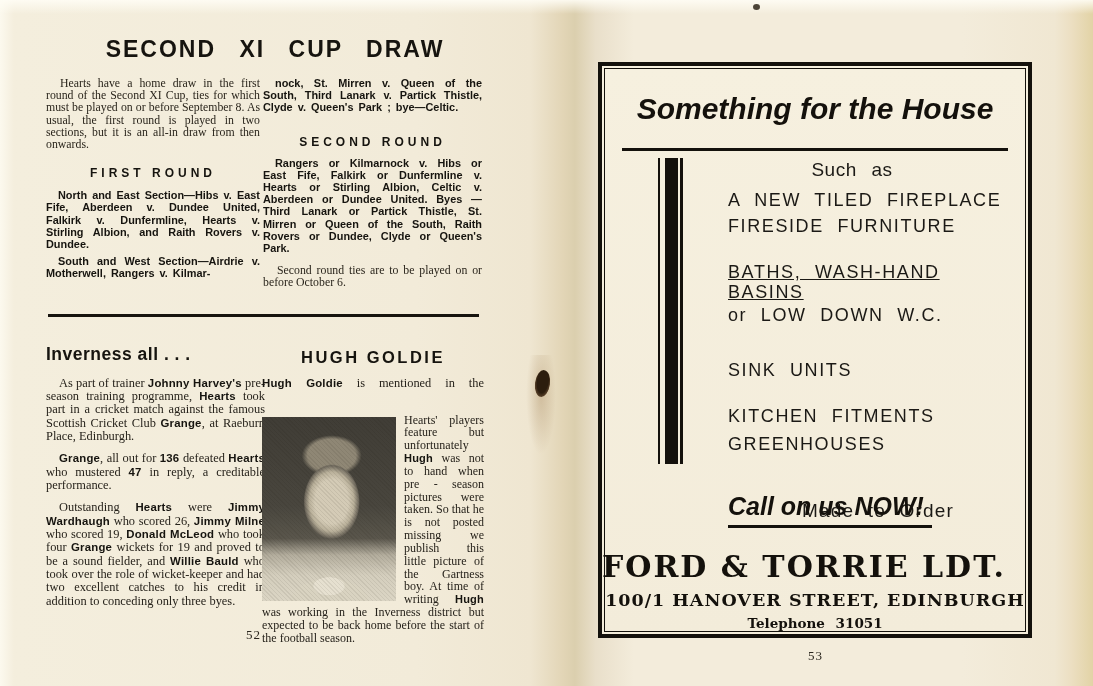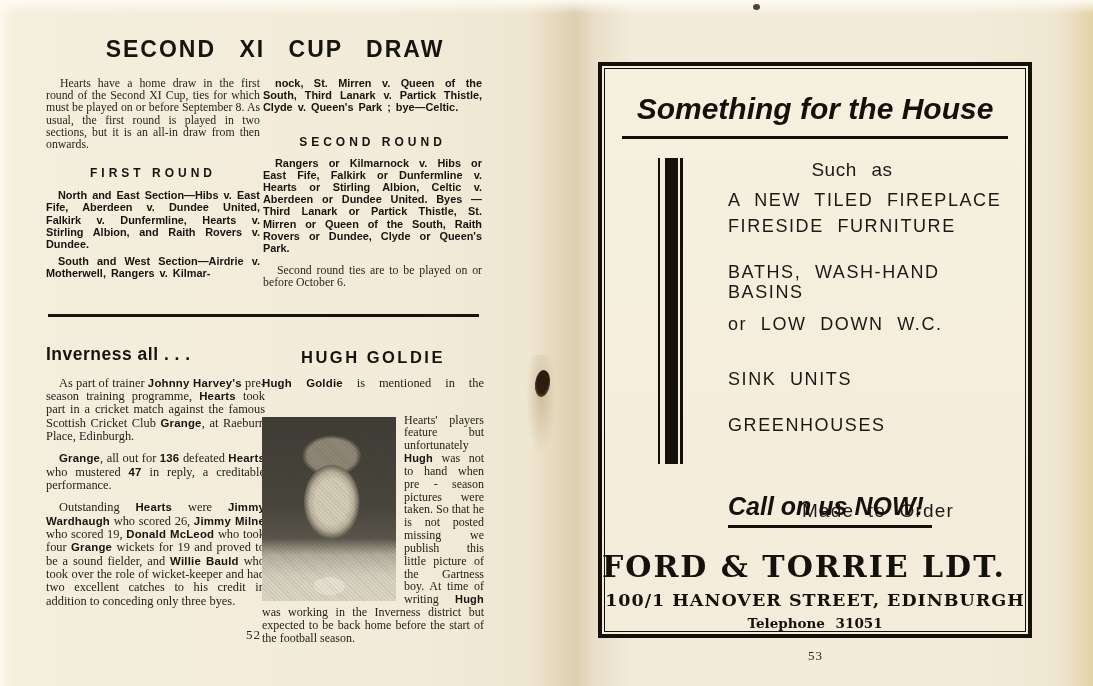--- a/index.html
+++ b/index.html
@@ -71,39 +71,39 @@
   
   .ad{
     position:absolute; left:598px; top:62px; width:434px; height:576px;
     border:4px solid #14110c;
     background:linear-gradient(180deg,#f6f0df 0%,#f3ecda 100%);
   }
   .ad-inner{ position:absolute; inset:2px; border:1.5px solid #14110c; }
   .ad-title{
     position:absolute; left:20px; top:26px; width:386px; margin:0;
     font:italic bold 30px/1.15 "Liberation Sans",sans-serif; text-align:center;
-    color:#14110c; border-bottom:3px solid #14110c; padding-bottom:9px;
+    color:#14110c; border-bottom:3px solid #14110c; padding-bottom:21px;
   }
   .suchas{ position:absolute; left:150px; top:94px; width:200px; text-align:center;
            font:19px/1 "Liberation Sans",sans-serif; letter-spacing:.5px;
            word-spacing:9px; color:#1b1915; }
   .bars{
     position:absolute; left:56px; top:92px; width:26px; height:306px;
     background:linear-gradient(90deg,
       #14110c 0 2px, rgba(0,0,0,0) 2px 7px,
       #14110c 7px 20px, rgba(0,0,0,0) 20px 22px,
       #14110c 22px 25px, rgba(0,0,0,0) 25px);
   }
   ul.items{ position:absolute; left:126px; top:124px; width:300px; margin:0; padding:0;
             list-style:none; }
   ul.items li{ font:18px/20px "Liberation Sans",sans-serif; letter-spacing:1.6px;
                word-spacing:7px; color:#1b1915; }
   ul.items li:nth-child(1){ margin-bottom:6px; }
   ul.items li:nth-child(2){ margin-bottom:26px; }
-  ul.items li:nth-child(3){ margin-bottom:12px; }
+  ul.items li:nth-child(3){ margin-bottom:3px;text-decoration:underline; }
   ul.items li:nth-child(4){ margin-bottom:26px; }
   ul.items li:nth-child(5){ margin-bottom:26px;margin-top:35px; }
   ul.items li:nth-child(6){ margin-bottom:8px; }
   ul.items li:nth-child(7){ margin-bottom:8px; }
   .mto{ position:absolute; left:200px; top:402px;
         font:19px/1 "Liberation Sans",sans-serif; letter-spacing:1.2px;
         word-spacing:7px; color:#1b1915;margin-top:33px; }
   .cta{ position:absolute; left:126px; top:428px;
         font:italic bold 25px/1 "Liberation Sans",sans-serif; color:#14110c;
         border-bottom:3px solid #14110c; padding:0 8px 6px 0; }
@@ -169,20 +169,21 @@
     <div class="ad-inner"></div>
     <h2 class="ad-title">Something for the House</h2>
     <div class="suchas">Such as</div>
     <div class="bars"></div>
     <ul class="items">
       <li>A NEW TILED FIREPLACE</li>
       <li>FIRESIDE FURNITURE</li>
       <li>BATHS, WASH-HAND BASINS</li>
       <li>or LOW DOWN W.C.</li>
       <li>SINK UNITS</li>
+      <li>KITCHEN FITMENTS</li>
       <li>GREENHOUSES</li>
     </ul>
     <div class="mto">Made to Order</div>
     <div class="cta">Call on us NOW!</div>
     <div class="company">FORD &amp; TORRIE LDT.</div>
     <div class="address">100/1 HANOVER STREET, EDINBURGH</div>
     <div class="tel">Telephone 31051</div>
   </div>
 
   <div class="pgnum p53">53</div>

